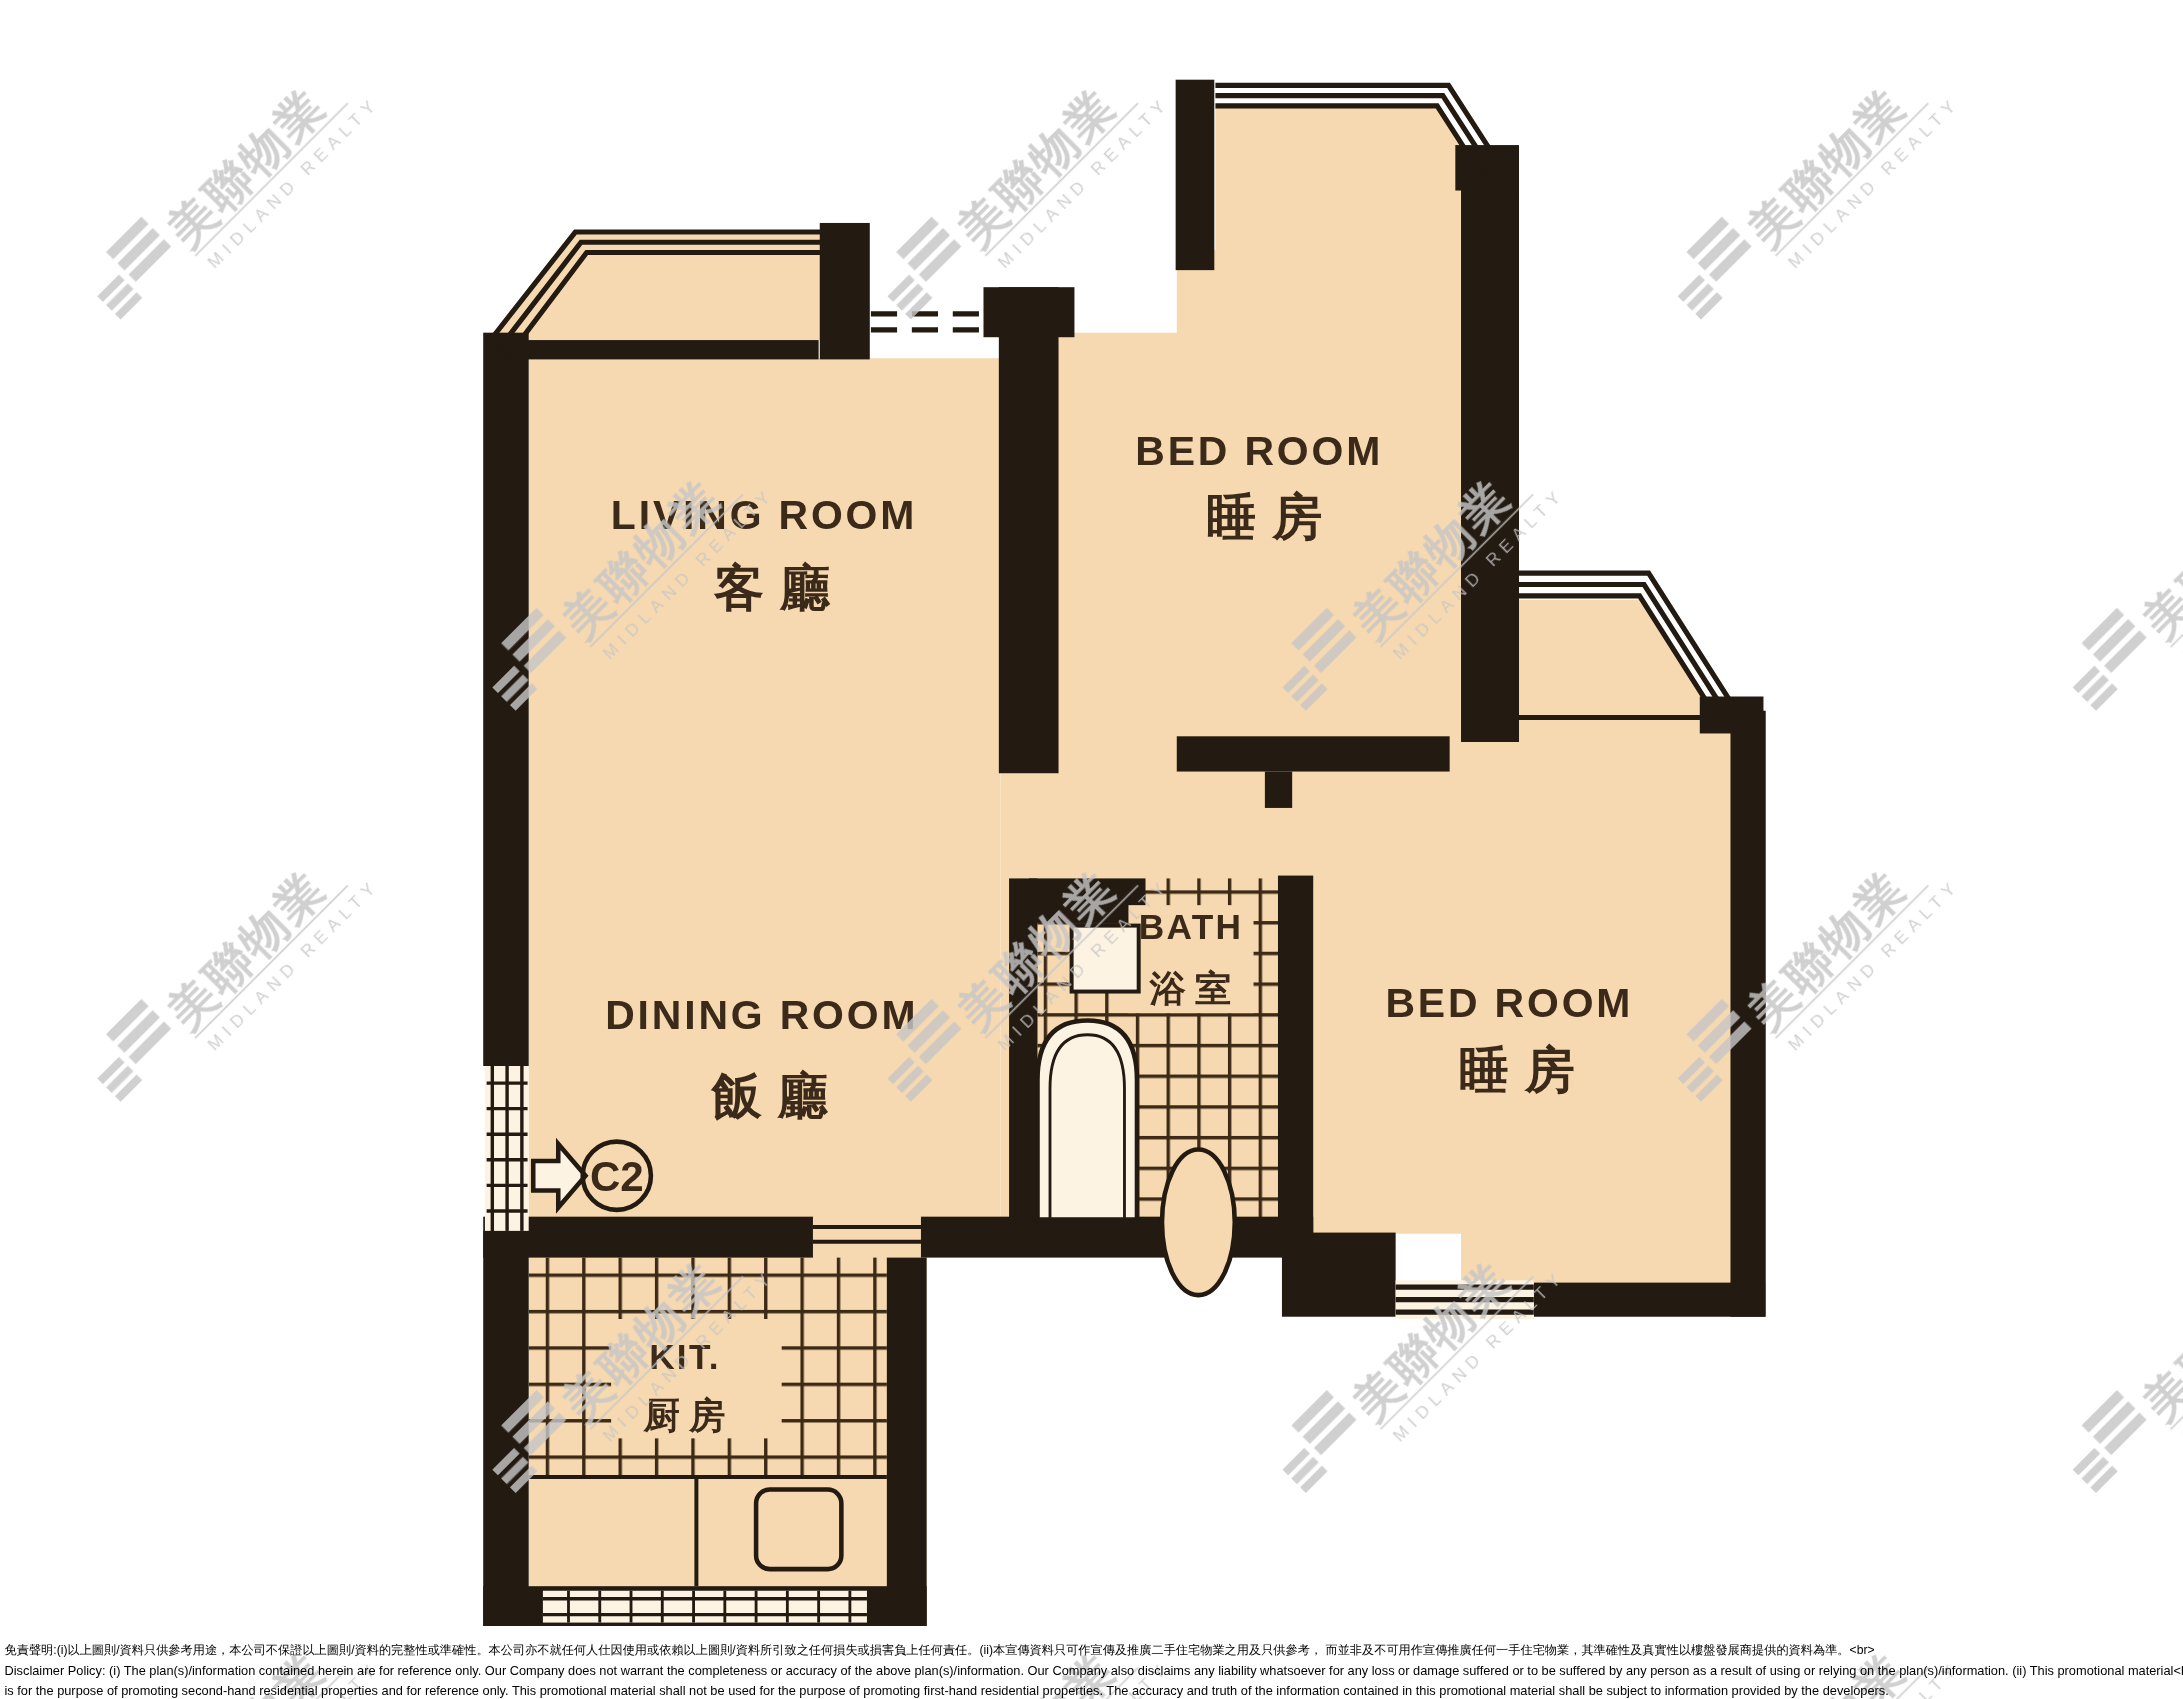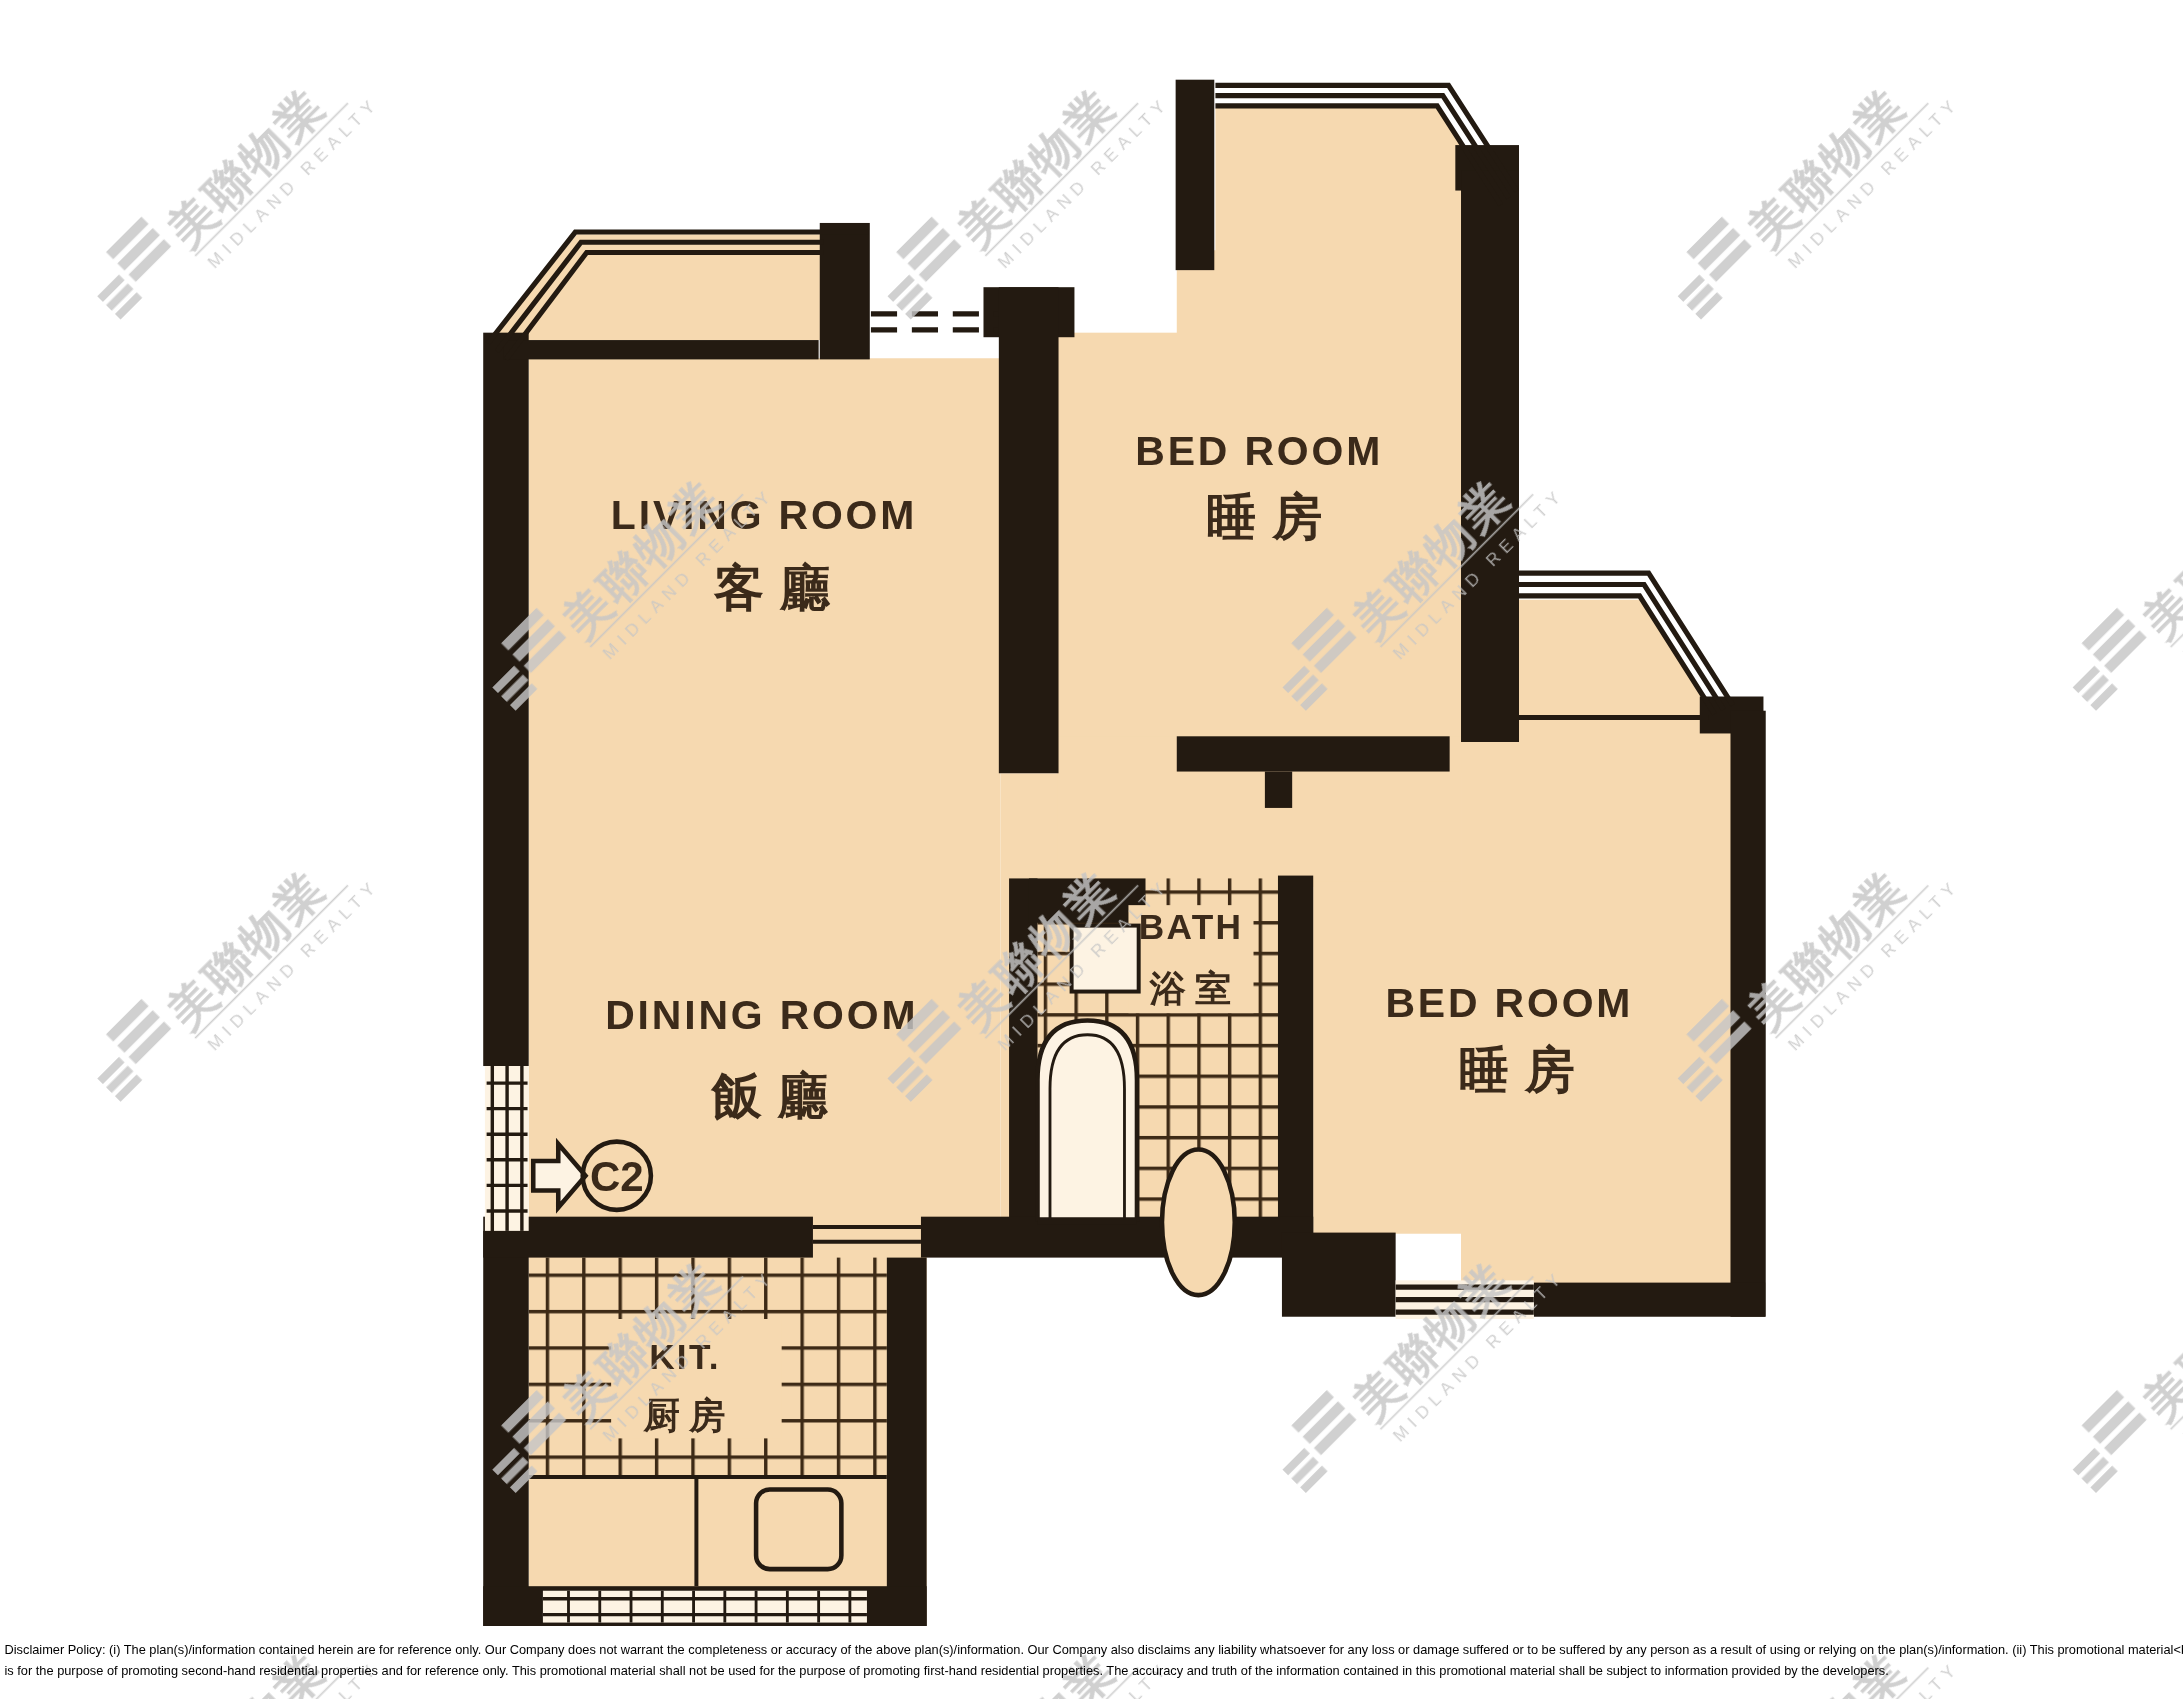--- a/index.html
+++ b/index.html
@@ -254,18 +254,19 @@
     <use href="#wm" transform="translate(2215,2544) rotate(-45)"></use>
     <use href="#wm" transform="translate(3605,2544) rotate(-45)"></use>
 
     <use href="#wm" transform="translate(130,3232) rotate(-45)"></use>
     <use href="#wm" transform="translate(1520,3232) rotate(-45)"></use>
     <use href="#wm" transform="translate(2910,3232) rotate(-45)"></use>
   </g>
 </svg>
 
   <div class="footer">
+    <div class="zh">免責聲明:(i)以上圖則/資料只供參考用途，本公司不保證以上圖則/資料的完整性或準確性。本公司亦不就任何人仕因使用或依賴以上圖則/資料所引致之任何損失或損害負上任何責任。(ii)本宣傳資料只可作宣傳及推廣二手住宅物業之用及只供參考， 而並非及不可用作宣傳推廣任何一手住宅物業，其準確性及真實性以樓盤發展商提供的資料為準。&lt;br&gt;</div>
     <div class="en">Disclaimer Policy: (i) The plan(s)/information contained herein are for reference only. Our Company does not warrant the completeness or accuracy of the above plan(s)/information. Our Company also disclaims any liability whatsoever for any loss or damage suffered or to be suffered by any person as a result of using or relying on the plan(s)/information. (ii) This promotional material&lt;br&gt;</div>
     <div class="en">is for the purpose of promoting second-hand residential properties and for reference only. This promotional material shall not be used for the purpose of promoting first-hand residential properties. The accuracy and truth of the information contained in this promotional material shall be subject to information provided by the developers.</div>
   </div>
 
 </div>
 
 
 </body></html>

